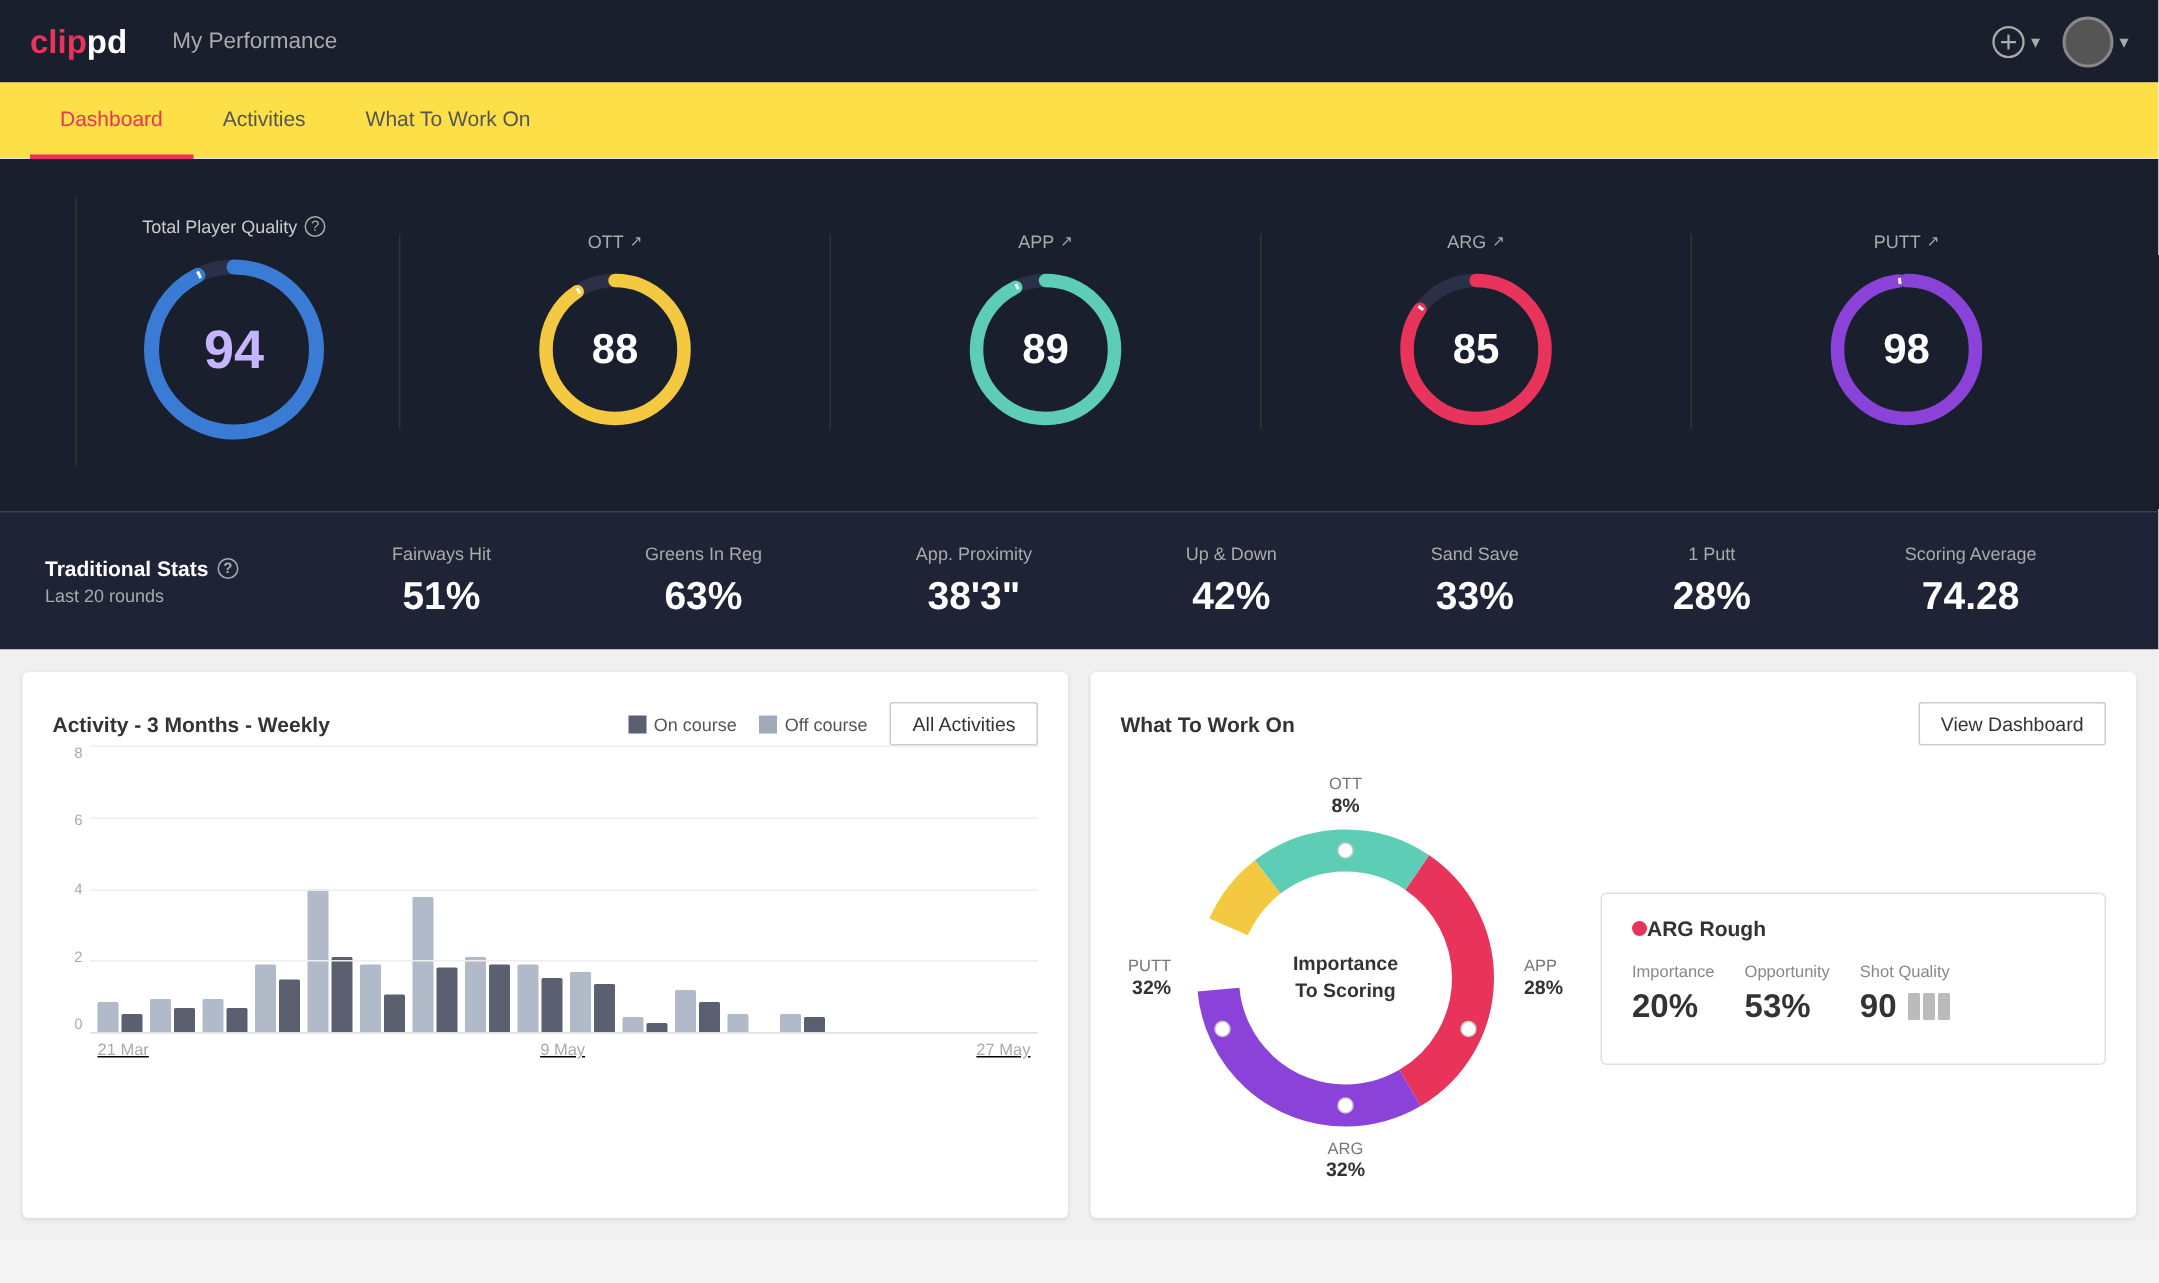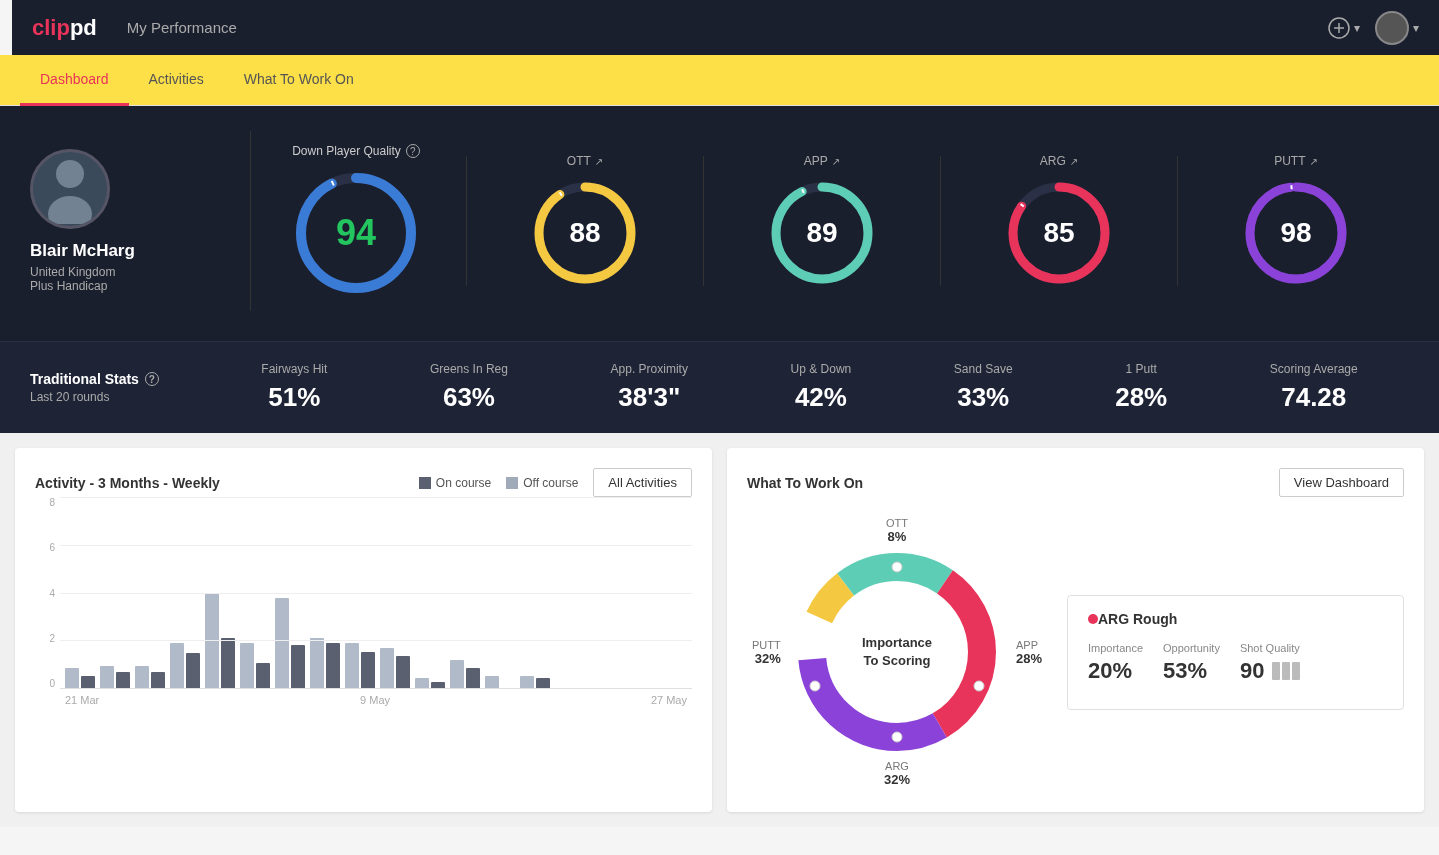--- a/index.html
+++ b/index.html
@@ -6,21 +6,20 @@
     body { font-family: -apple-system, BlinkMacSystemFont, 'Segoe UI', sans-serif; background: #f5f5f5; width: 1439px; min-height: 855px; }
 
     
     .header {
       background: #1a1f2e;
       height: 55px;
       display: flex;
       align-items: center;
       padding: 0 20px;
       justify-content: space-between;
-      margin-left: 12px;
     }
     .logo {
       display: flex;
       align-items: center;
     }
     .logo-text {
       font-size: 22px;
       font-weight: 700;
       color: #e8335a;
     }
@@ -166,21 +165,21 @@
       justify-content: center;
       font-size: 10px;
       color: #aaa;
     }
     .tpq-wrapper { position: relative; width: 130px; height: 130px; }
     .tpq-value {
       position: absolute;
       top: 50%;
       left: 50%;
       transform: translate(-50%, -50%);
-      color: #22c55e;
+      color: #c4b5fd;
       font-size: 36px;
       font-weight: 700;
     }
     .score-divider { width: 1px; background: #333; height: 130px; margin: 0 5px; align-self: center; }
 
     
     .traditional-stats {
       background: #1e2436;
       padding: 20px 30px;
       display: flex;
@@ -328,39 +327,28 @@
   </div>
 </div>
 
 <div class="nav-tabs">
   <div class="nav-tab active">Dashboard</div>
   <div class="nav-tab">Activities</div>
   <div class="nav-tab">What To Work On</div>
 </div>
 
 <div class="stats-panel">
-  <div class="player-info">
-    <div class="player-avatar">
-      <svg width="60" height="70" viewBox="0 0 60 70">
-        <circle cx="30" cy="20" r="14" fill="#8a9aaa"></circle>
-        <ellipse cx="30" cy="60" rx="22" ry="18" fill="#8a9aaa"></ellipse>
-      </svg>
-    </div>
-    <div class="player-name">Blair McHarg</div>
-    <div class="player-country">United Kingdom</div>
-    <div class="player-handicap">Plus Handicap</div>
-  </div>
 
   <div class="divider-v"></div>
 
   <div class="score-circles">
 
     <div class="tpq-section">
       <div class="tpq-label">
-        <span>Down Player Quality</span>
+        <span>Total Player Quality</span>
         <div class="help-icon">?</div>
       </div>
       <div class="tpq-wrapper">
         <svg viewBox="0 0 130 130" width="130" height="130" style="transform:rotate(-90deg)">
           <circle cx="65" cy="65" r="55" fill="none" stroke="#2a3045" stroke-width="10"></circle>
           <circle cx="65" cy="65" r="55" fill="none" stroke="#3a7bd5" stroke-width="10" stroke-dasharray="320 345" stroke-linecap="round"></circle>
           <circle cx="65" cy="65" r="55" fill="none" stroke="#fff" stroke-width="5" stroke-dasharray="2 343" stroke-dashoffset="-320"></circle>
         </svg>
         <div class="tpq-value">94</div>
       </div>
@@ -497,21 +485,21 @@
     </div>
     <div class="chart-area">
       <div style="display:flex;height:210px;">
         <div style="display:flex;flex-direction:column;justify-content:space-between;padding-bottom:18px;width:20px;align-items:flex-end;margin-right:5px;">
           <span style="font-size:10px;color:#aaa;">8</span>
           <span style="font-size:10px;color:#aaa;">6</span>
           <span style="font-size:10px;color:#aaa;">4</span>
           <span style="font-size:10px;color:#aaa;">2</span>
           <span style="font-size:10px;color:#aaa;">0</span>
         </div>
-        <div style="flex:1;position:relative;">
+        <div style="flex:1;position:relative;text-decoration:underline;">
           <div style="position:absolute;top:0;left:0;right:0;bottom:18px;display:flex;flex-direction:column;justify-content:space-between;pointer-events:none;">
             <div style="border-top:1px solid #eee;width:100%;"></div>
             <div style="border-top:1px solid #eee;width:100%;"></div>
             <div style="border-top:1px solid #eee;width:100%;"></div>
             <div style="border-top:1px solid #eee;width:100%;"></div>
             <div style="border-top:1px solid #e0e0e0;width:100%;"></div>
           </div>
 
           <div style="display:flex;align-items:flex-end;height:192px;gap:5px;padding:0 5px;border-bottom:1px solid #e0e0e0;">
 

